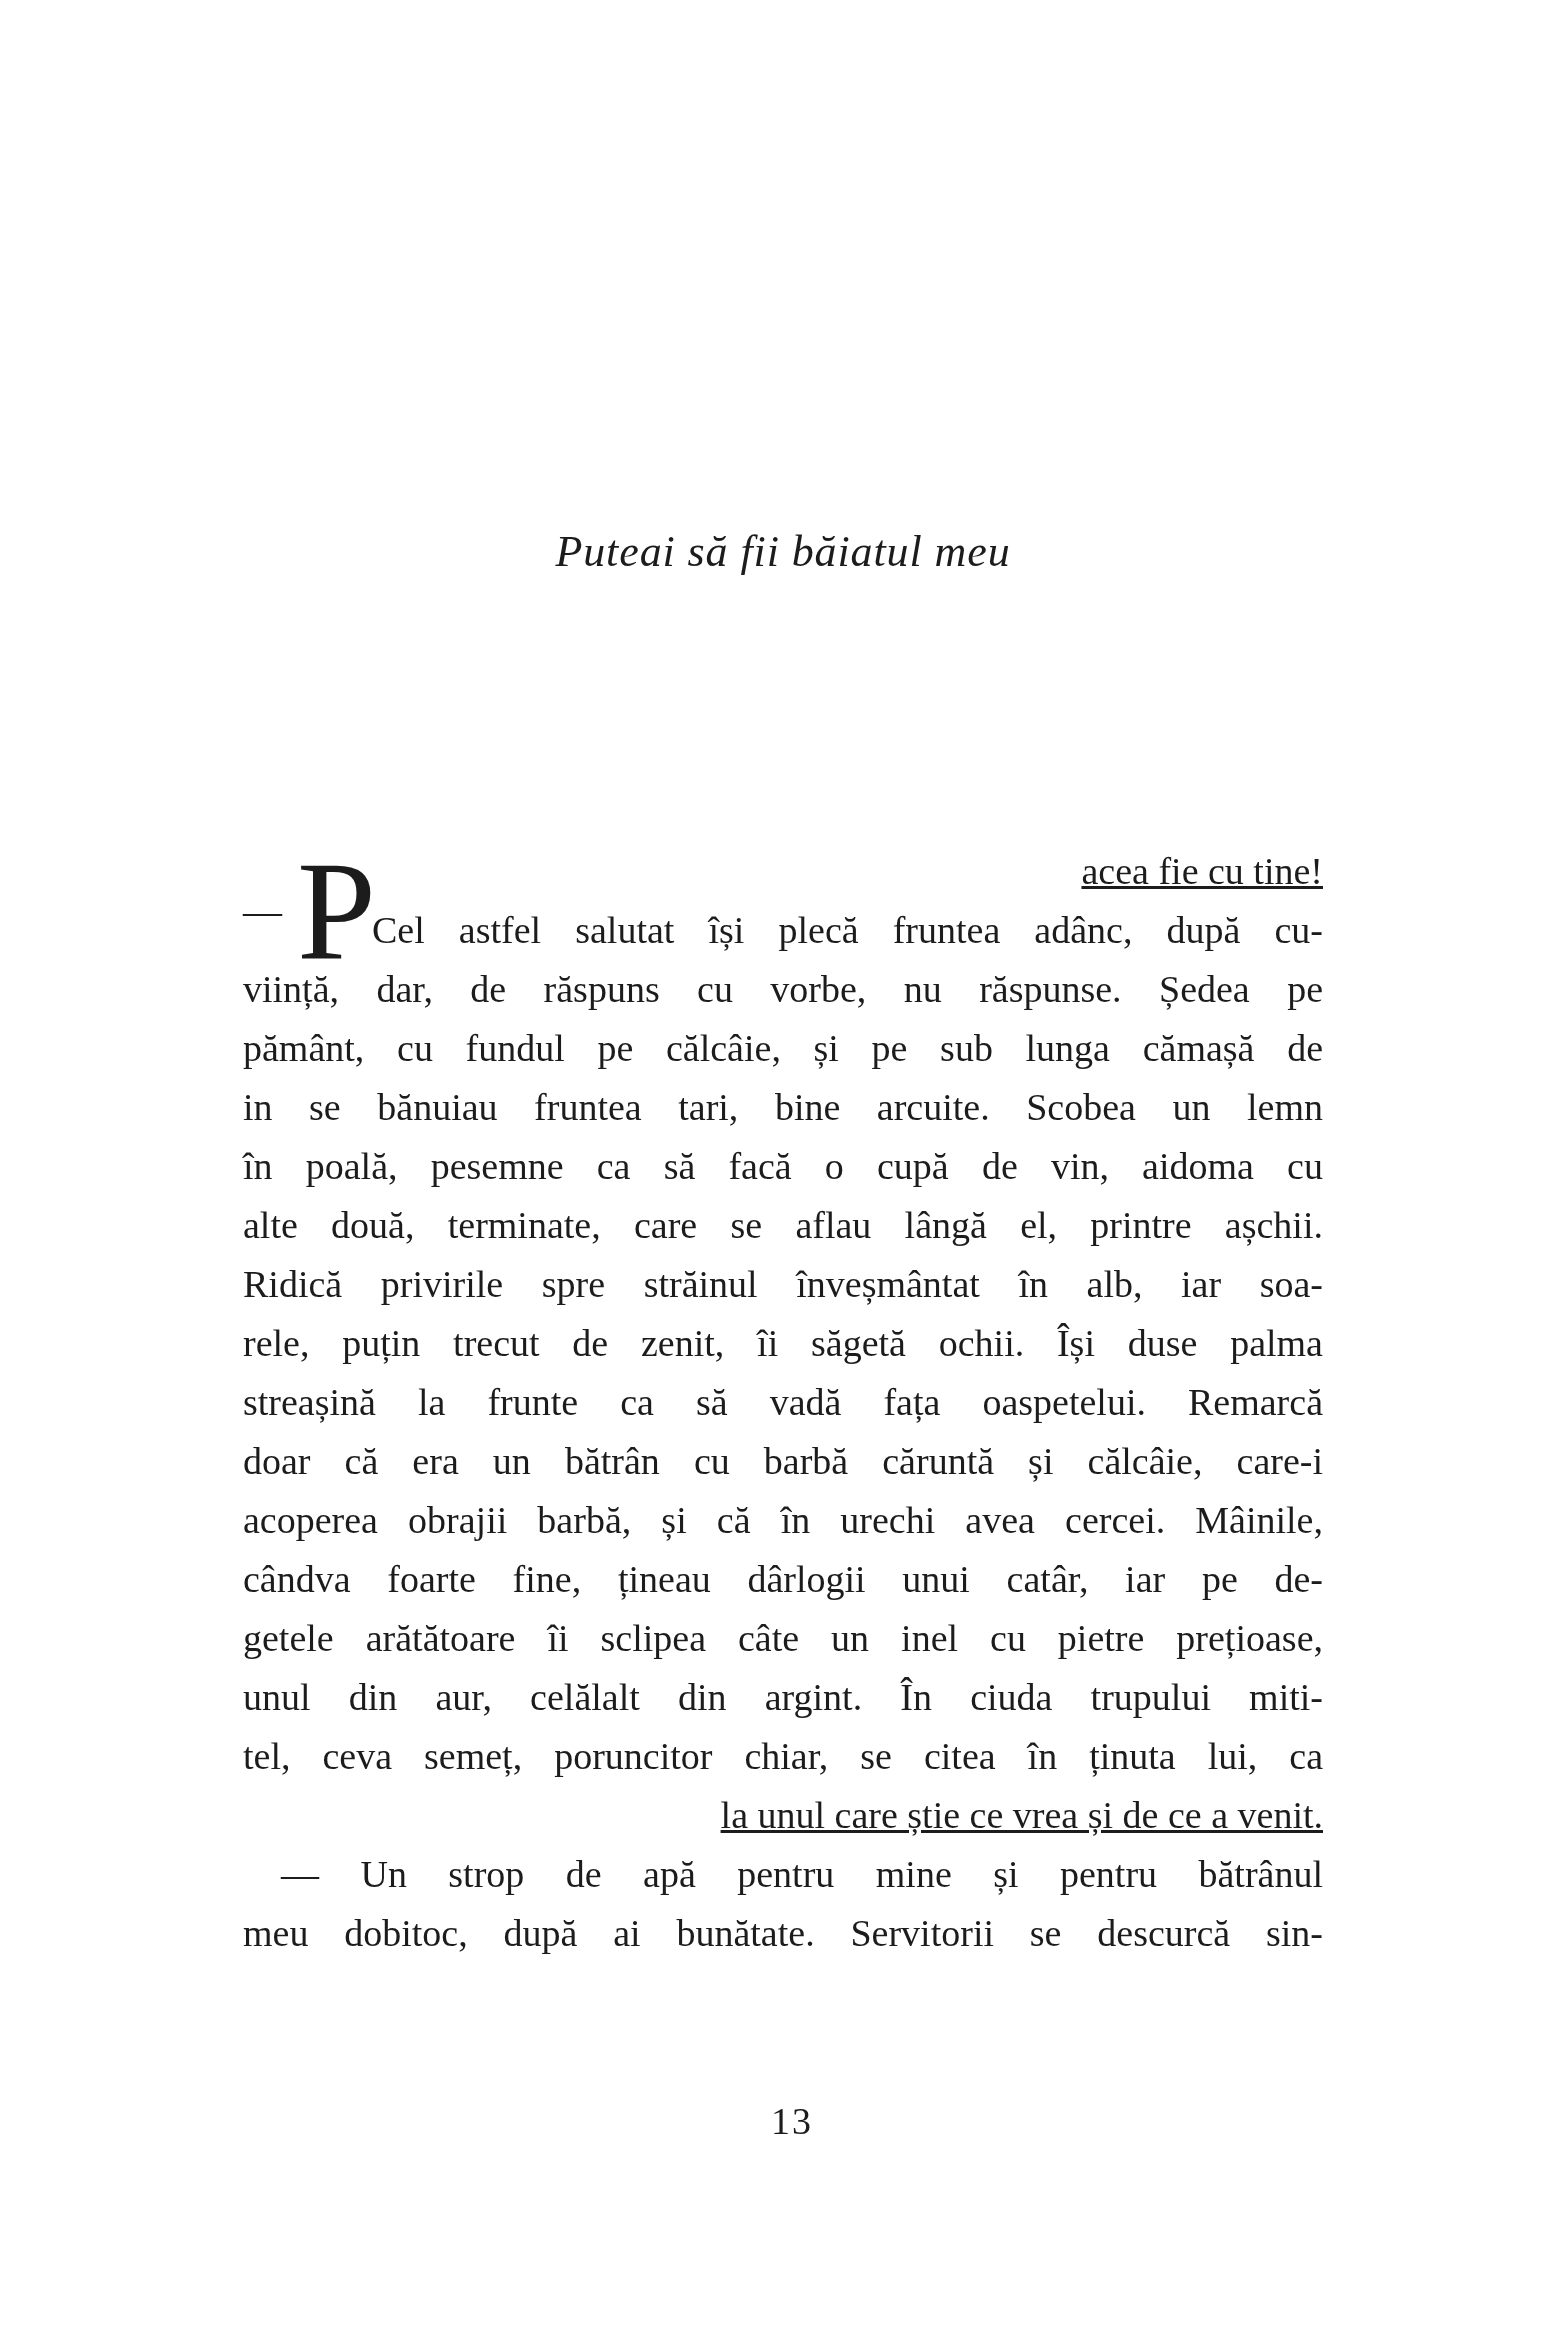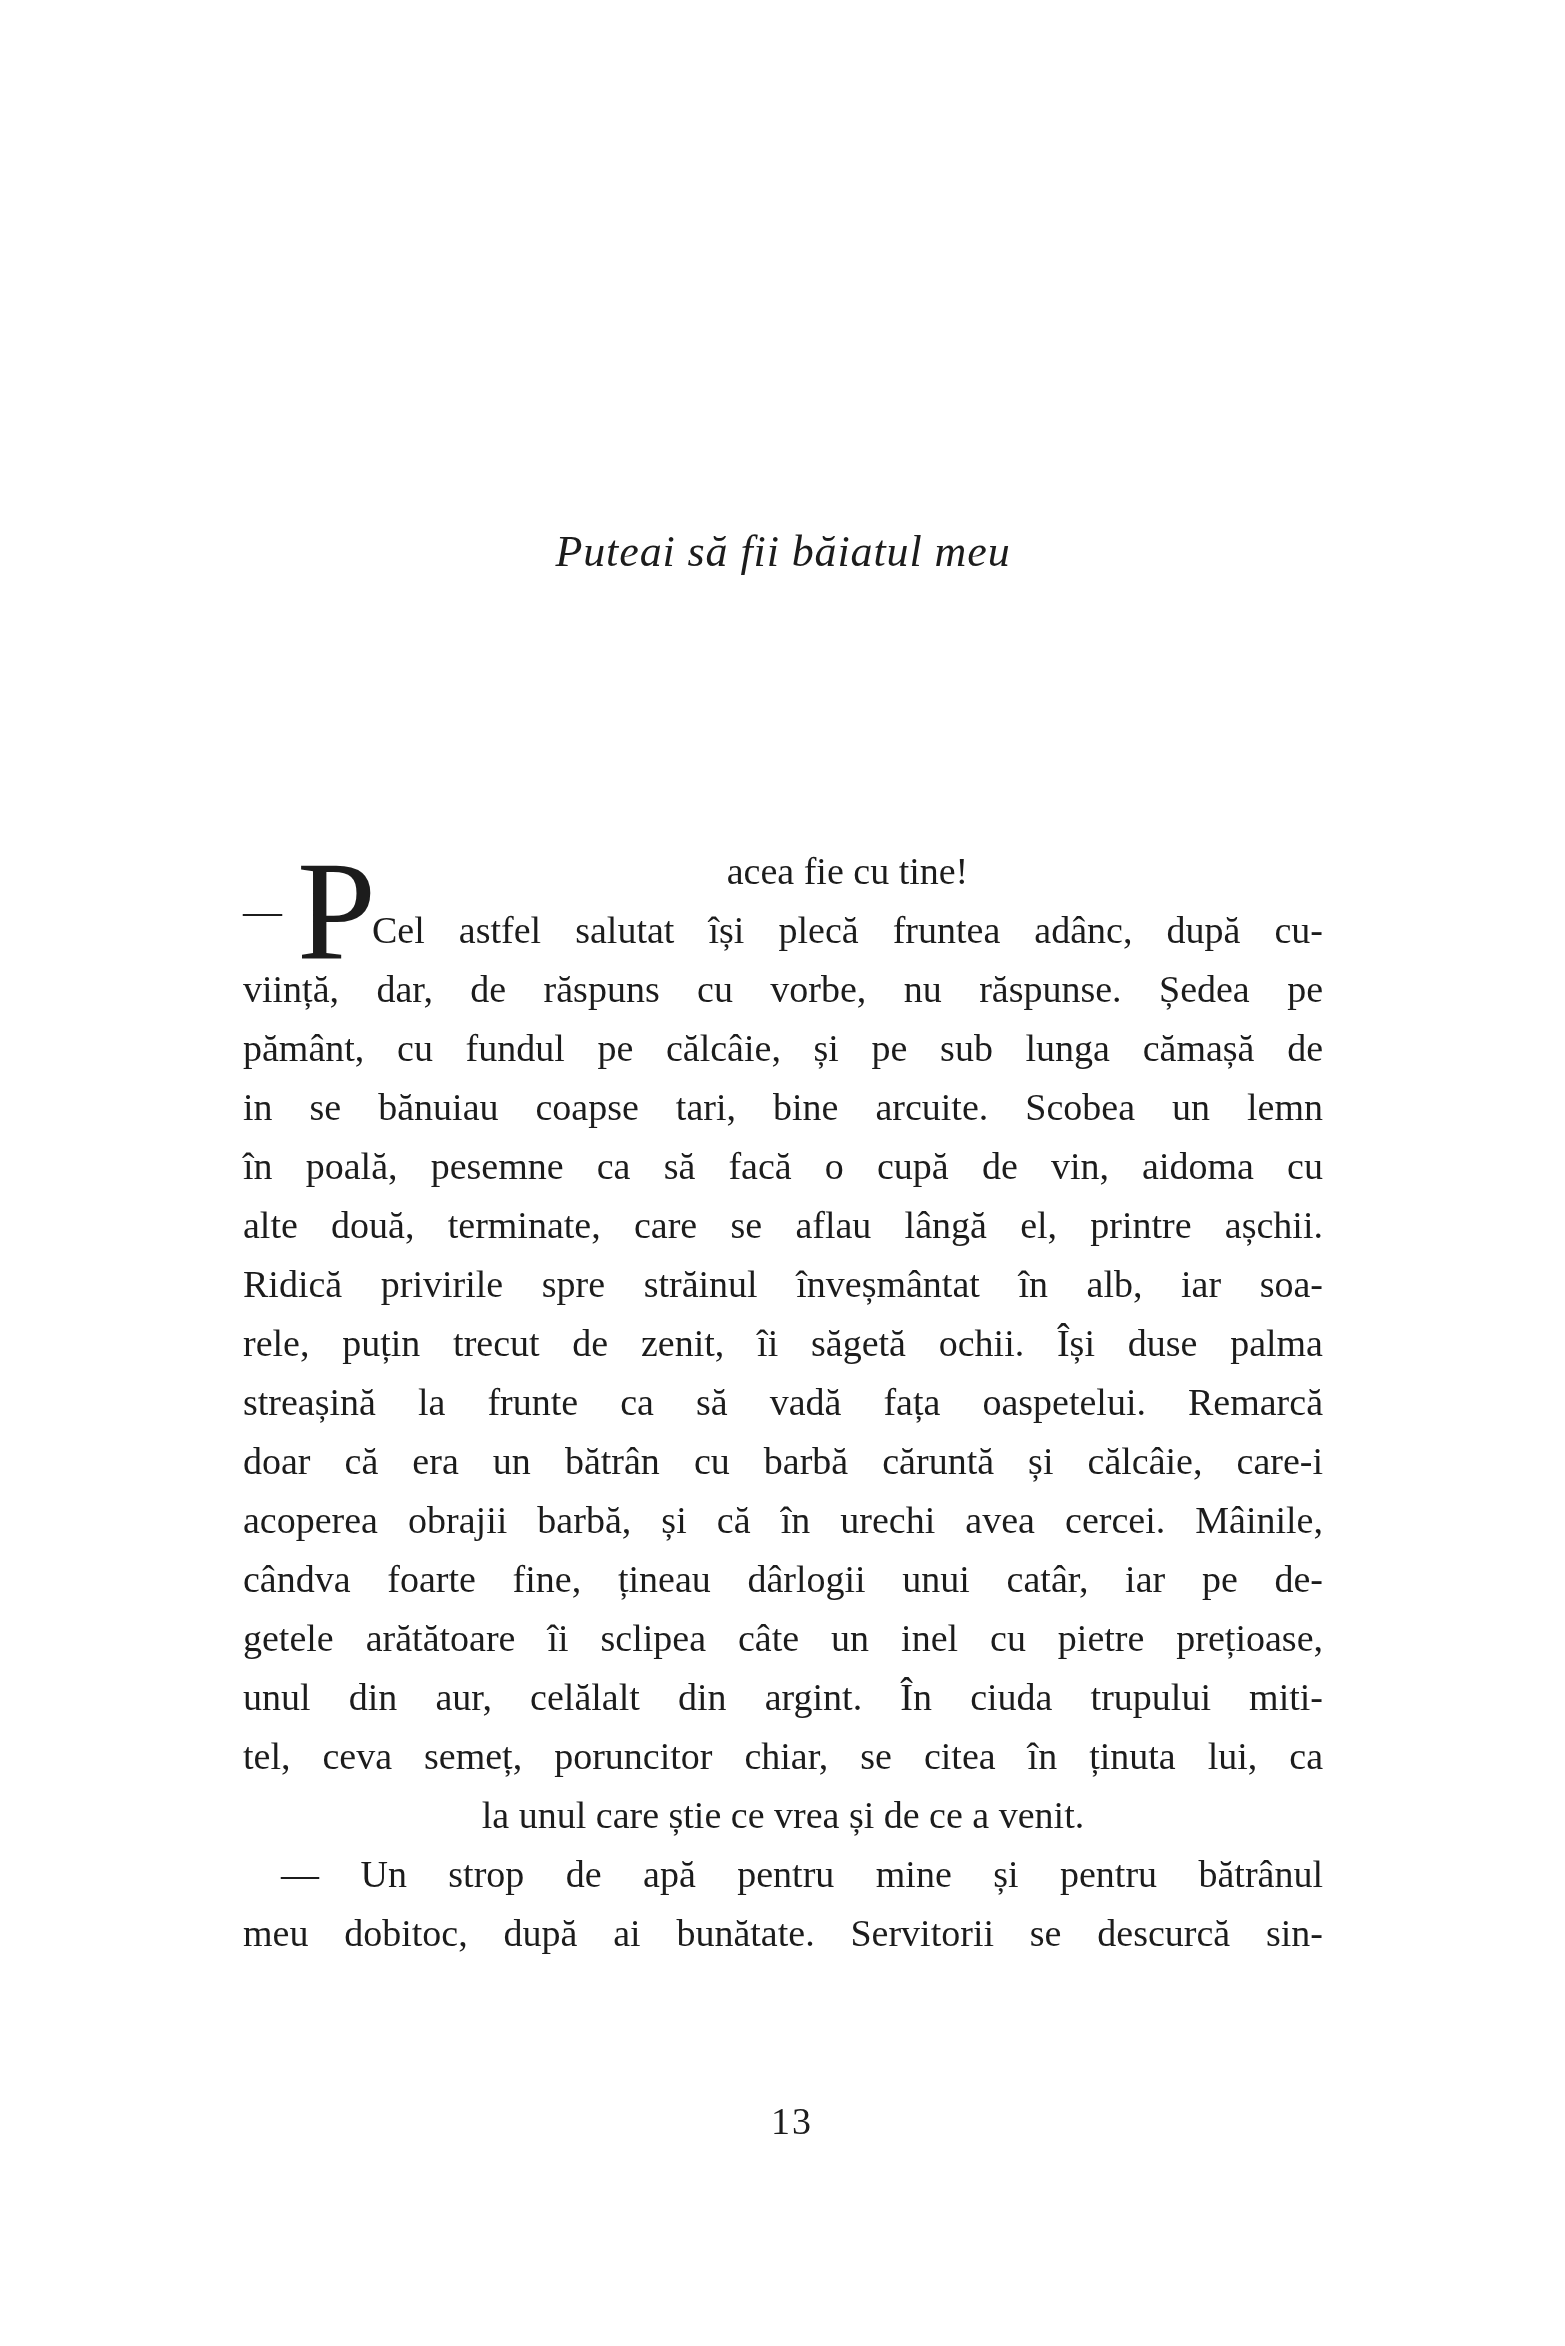--- a/index.html
+++ b/index.html
@@ -36,22 +36,23 @@
     font-size: 38px;
     line-height: 59px;
     color: #1c1c1c;
   }
   .line {
     white-space: nowrap;
     text-align: justify;
     text-align-last: justify;
   }
   .line.no-just {
-    text-align: center;
+    text-align: right;
     text-align-last: auto;
+    text-decoration: underline;
   }
   .line.wrap {
     margin-left: 129px;
   }
   .line.indent {
     text-indent: 38px;
   }
   .dc-dash {
     position: absolute;
     left: 0;
@@ -88,21 +89,21 @@
   <div class="body">
 
     <span class="dc-dash">—</span>
 
     <span class="dc-letter">P</span>
 
     <div class="line wrap no-just">acea fie cu tine!</div>
     <div class="line wrap">Cel astfel salutat își plecă fruntea adânc, după cu-</div>
     <div class="line">viință, dar, de răspuns cu vorbe, nu răspunse. Ședea pe</div>
     <div class="line">pământ, cu fundul pe călcâie, și pe sub lunga cămașă de</div>
-    <div class="line">in se bănuiau coapse tari, bine arcuite. Scobea un lemn</div>
+    <div class="line">in se bănuiau fruntea tari, bine arcuite. Scobea un lemn</div>
     <div class="line">în poală, pesemne ca să facă o cupă de vin, aidoma cu</div>
     <div class="line">alte două, terminate, care se aflau lângă el, printre așchii.</div>
     <div class="line">Ridică privirile spre străinul înveșmântat în alb, iar soa-</div>
     <div class="line">rele, puțin trecut de zenit, îi săgetă ochii. Își duse palma</div>
     <div class="line">streașină la frunte ca să vadă fața oaspetelui. Remarcă</div>
     <div class="line">doar că era un bătrân cu barbă căruntă și călcâie, care-i</div>
     <div class="line">acoperea obrajii barbă, și că în urechi avea cercei. Mâinile,</div>
     <div class="line">cândva foarte fine, țineau dârlogii unui catâr, iar pe de-</div>
     <div class="line">getele arătătoare îi sclipea câte un inel cu pietre prețioase,</div>
     <div class="line">unul din aur, celălalt din argint. În ciuda trupului miti-</div>

